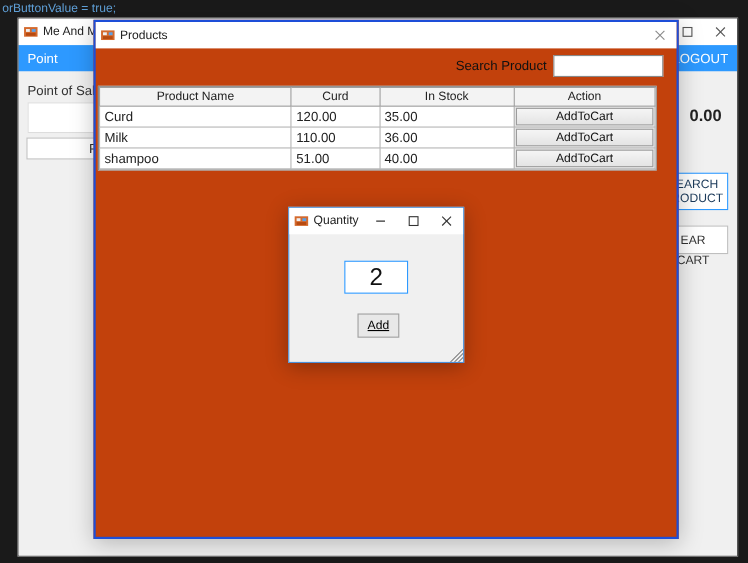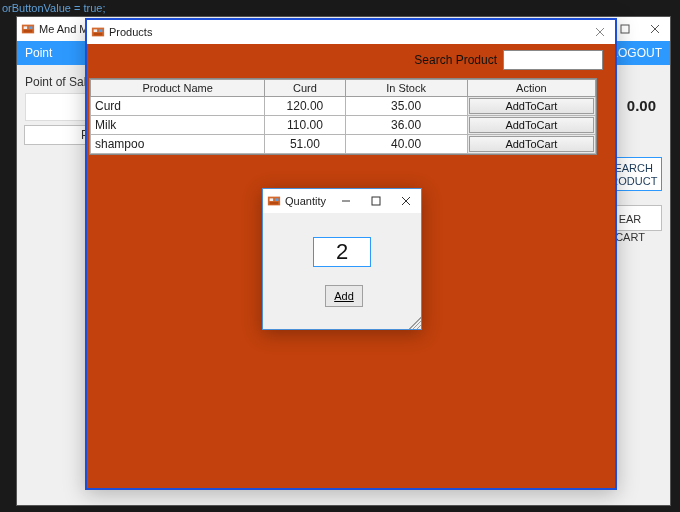--- a/index.html
+++ b/index.html
@@ -34,21 +34,21 @@
   .win-prod { position: absolute; left: 85px; top: 18px; width: 532px; height: 472px; background: #c2410c; border: 2px solid #1d4ed8; box-shadow: 0 4px 20px rgba(0,0,0,.25); }
   .win-prod .titlebar { background: #fff; }
   .search-row { position: absolute; right: 12px; top: 30px; display: flex; align-items: center; gap: 6px; }
   .search-row label { font-size: 12px; color: #111; }
   .search-row input { width: 100px; height: 20px; border: 1px solid #888; padding: 1px 3px; background: #fff; }
 
   .grid { position: absolute; left: 2px; top: 58px; width: 508px; border: 1px solid #888; background: #fff; font-size: 11px; }
   .grid table { width: 100%; border-collapse: collapse; table-layout: fixed; }
   .grid th { background: #f3f3f3; border: 1px solid #9e9e9e; font-weight: 400; padding: 2px 4px; font-size: 11px; color: #222; }
   .grid td { border: 1px solid #b5b5b5; padding: 2px 4px; height: 18px; }
-  .grid .num { text-align: center; }
+  .grid .num { text-align: left; }
   .grid .act-btn { background: linear-gradient(#f5f5f5,#e4e4e4); border: 1px solid #9c9c9c; width: 100%; padding: 0; font-size: 11px; color: #111; cursor: pointer; height: 16px; }
   .grid td.act-cell { background: #e9e9e9; padding:1px; }
   col.c1 { width: 174px; } col.c2 { width: 80px; } col.c3 { width: 122px; } col.c4 { width: 128px; }
 
   
   .win-qty { position: absolute; left: 262px; top: 188px; width: 160px; height: 142px; background: #f0f0f0; border: 1px solid #4a90d9; box-shadow: 0 4px 18px rgba(0,0,0,.3); }
   .win-qty .titlebar { height: 24px; }
   .win-qty .body { position: relative; height: calc(100% - 24px); }
   .win-qty input.qty { position: absolute; left: 50px; top: 24px; width: 58px; height: 30px; border: 1px solid #2d99ff; text-align: center; font-size: 22px; color: #111; }
   .win-qty button.add { position: absolute; left: 62px; top: 72px; width: 38px; height: 22px; background: #e8e8e8; border: 1px solid #a0a0a0; font-size: 11px; text-decoration: underline; }

